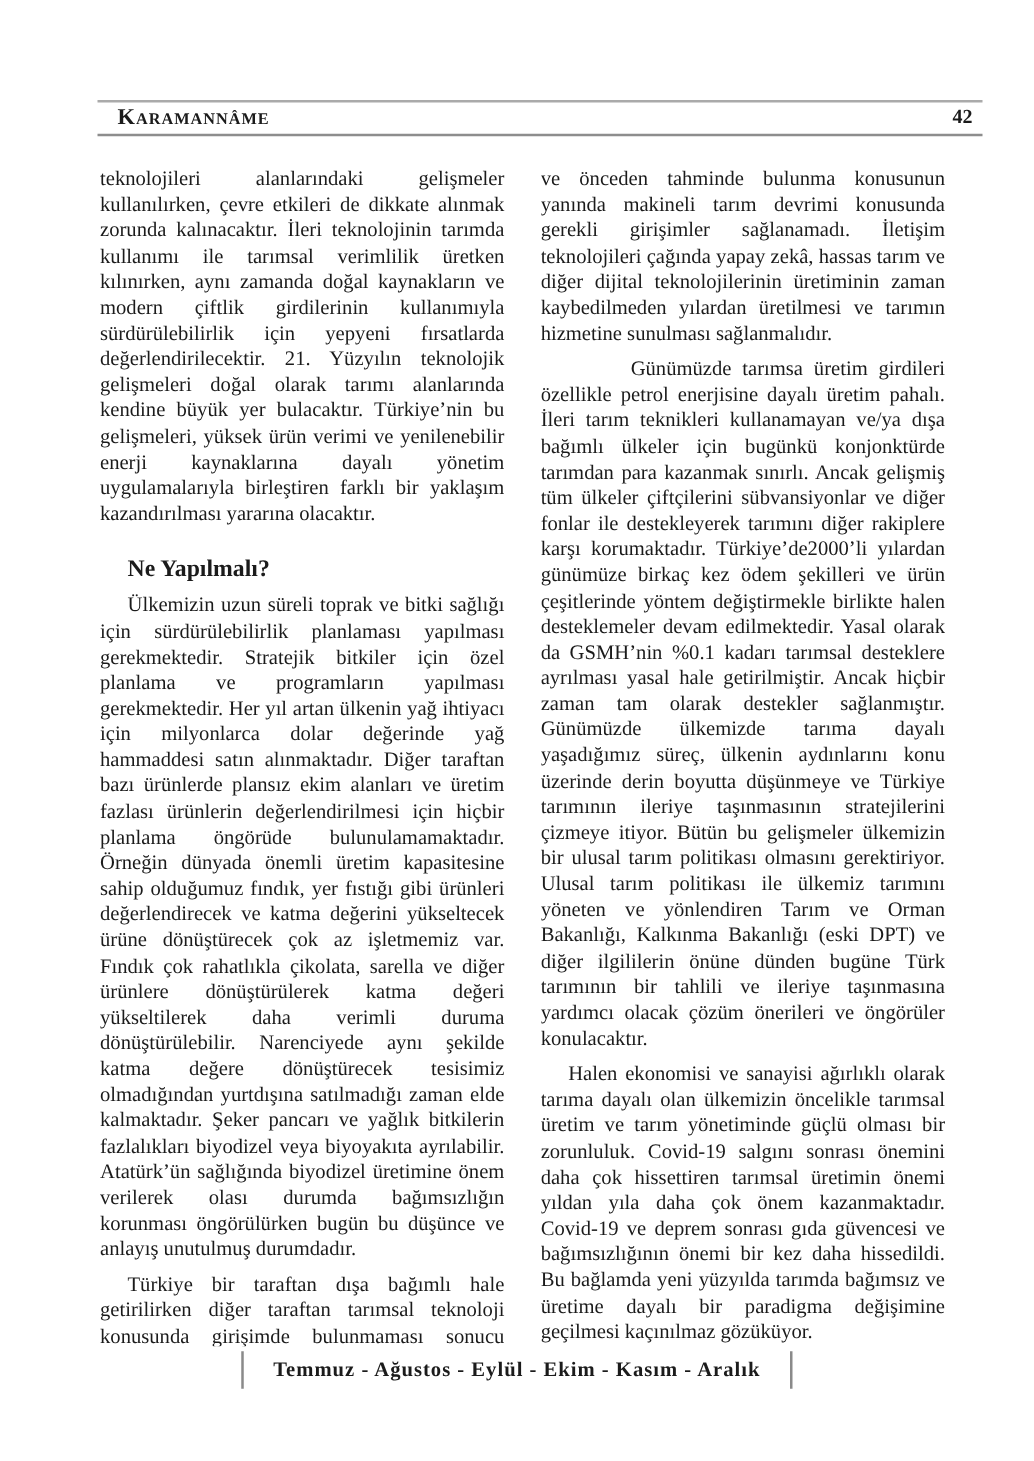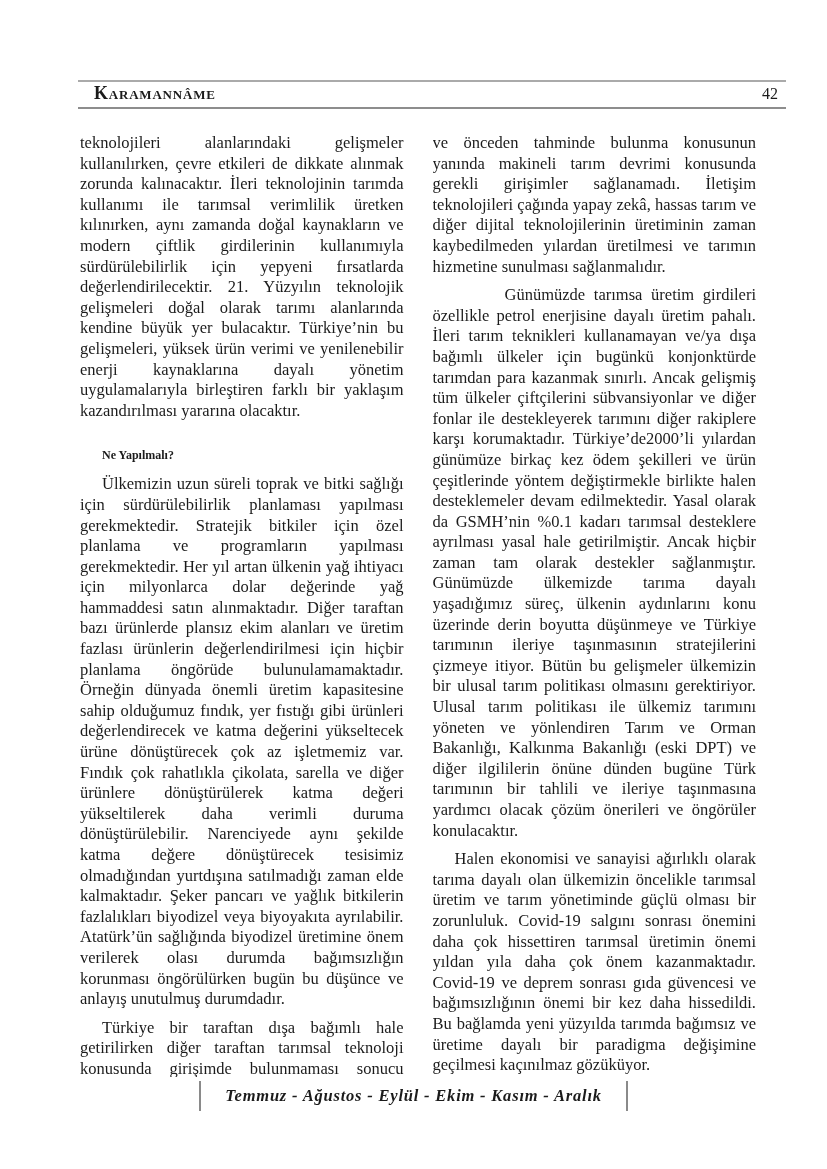--- a/index.html
+++ b/index.html
@@ -27,21 +27,21 @@
     justify-content: space-between;
     align-items: center;
   }
   .ptitle {
     font-weight: bold;
     font-variant: small-caps;
     font-size: 18px;
     letter-spacing: 0.8px;
   }
   .pnum {
-    font-weight: normal;
+    font-weight: bold;
     font-size: 16px;
   }
 
   
   .columns {
     position: absolute;
     left: 80px;
     top: 133px;
     width: 676px;
     height: 944px;
@@ -60,21 +60,21 @@
     margin: 8px 0 0 0;
     font-size: 16.5px;
     line-height: 20.6px;
     text-indent: 22px;
   }
   .para.first { margin-top: 0; text-indent: 0; }
   .para.no-indent { text-indent: 0; }
   .para.deep-indent { text-indent: 72px; }
   .heading {
     margin: 24px 0 0 0;
-    font-size: 12px;
+    font-size: 19px;
     line-height: 21px;
     text-indent: 22px;
     font-weight: bold;
   }
 
   
   .pagefoot {
     position: absolute;
     left: 0;
     top: 1081px;
@@ -82,21 +82,20 @@
     display: flex;
     justify-content: center;
     align-items: center;
   }
   .fbar {
     width: 2px;
     height: 30px;
     background: #8a8a8a;
   }
   .months {
-    font-style: italic;
     font-weight: bold;
     font-size: 16.5px;
     letter-spacing: 0.8px;
     padding: 0 24px;
     white-space: nowrap;
   }
 </style>
 </head>
 <body>
 

